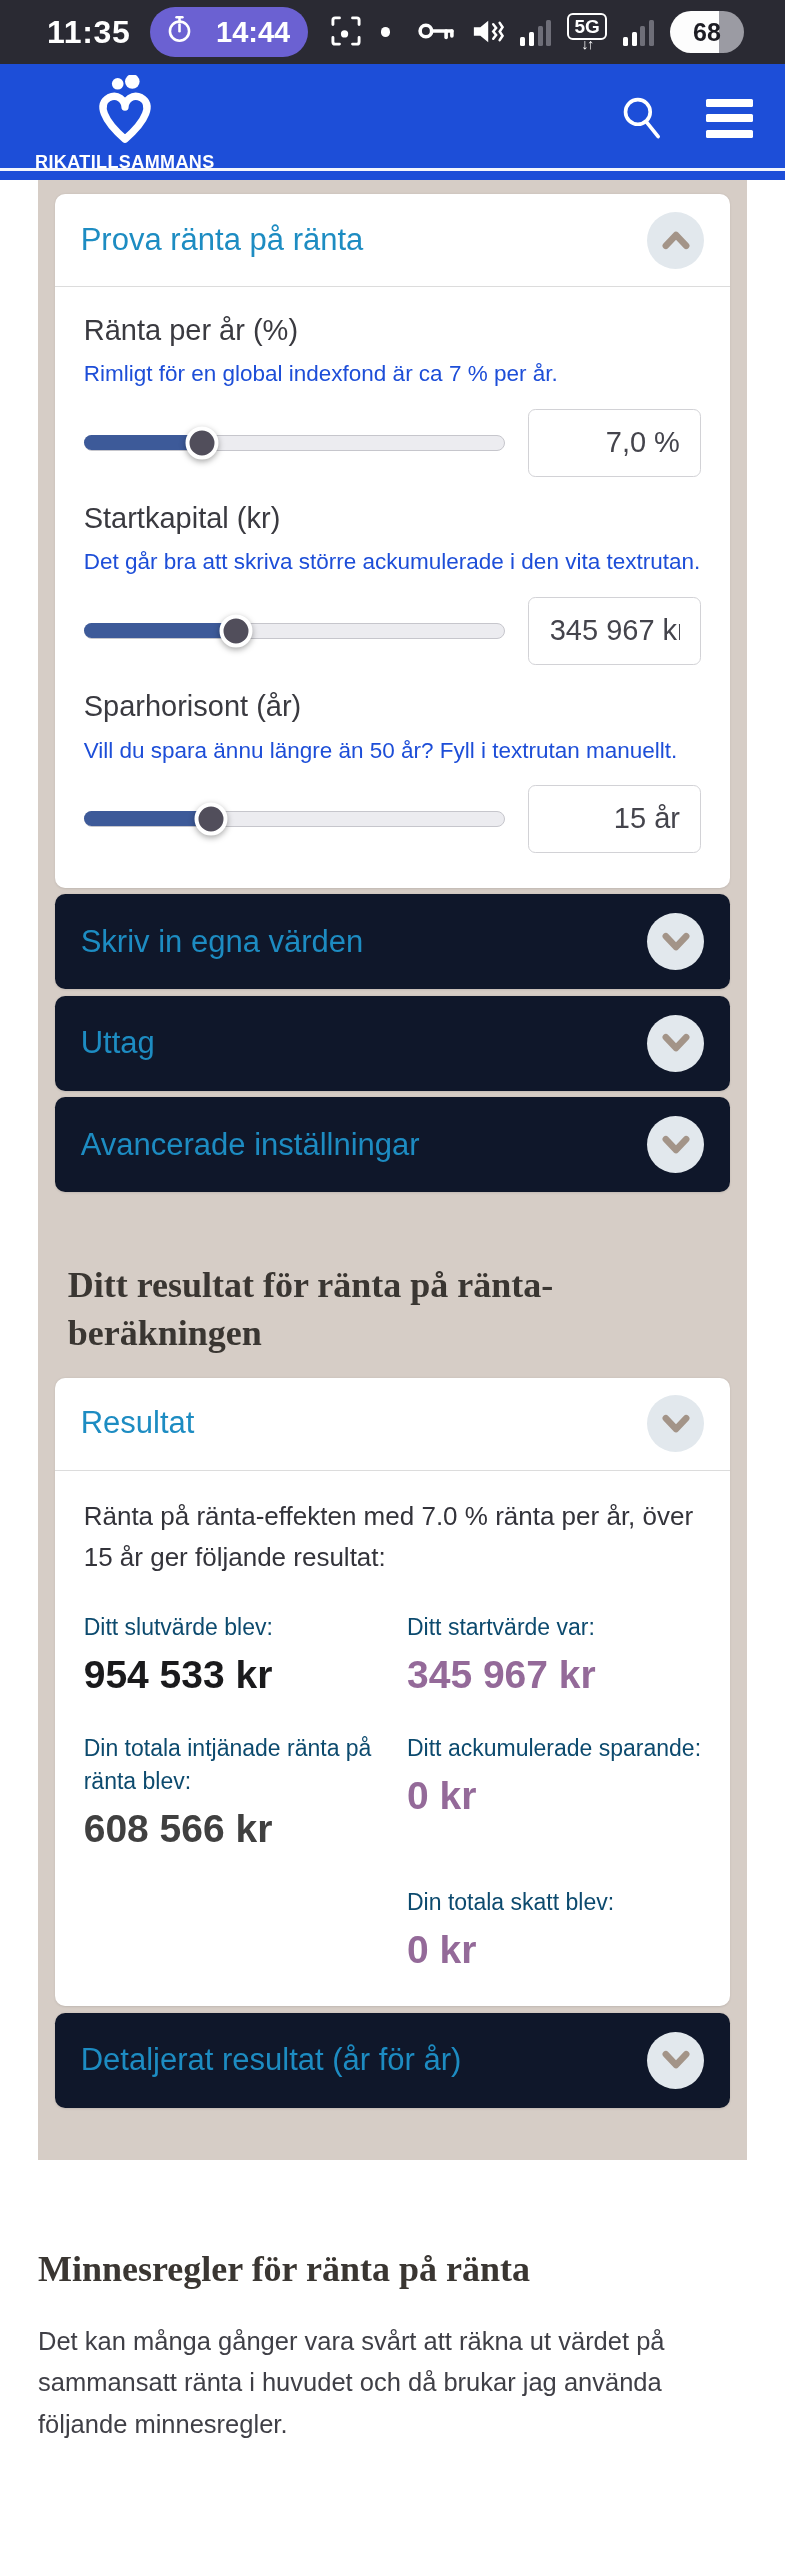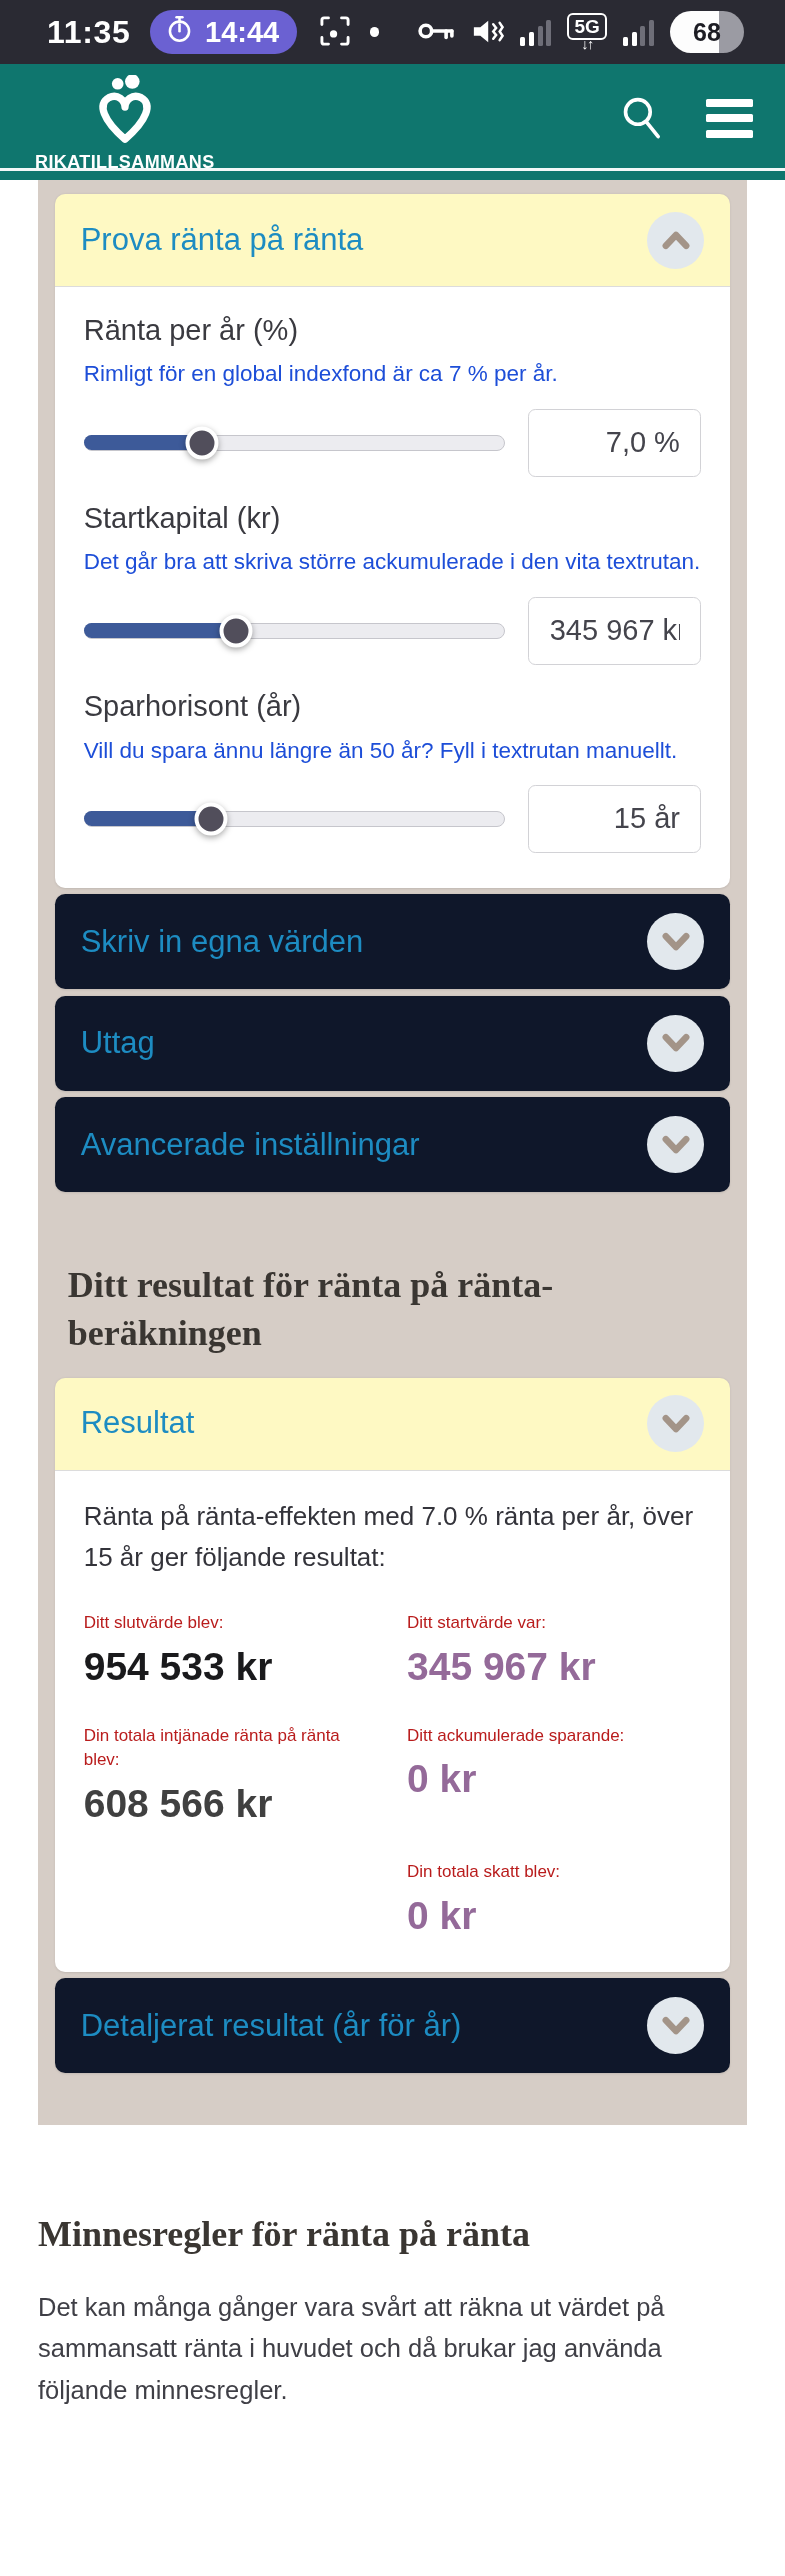--- a/index.html
+++ b/index.html
@@ -4,53 +4,53 @@
 <style>
   * { margin:0; padding:0; box-sizing:border-box; }
   html,body { width:785px; height:2576px; overflow:hidden; background:#fff;
     font-family:"Liberation Sans", sans-serif; }
 
   
   .statusbar { height:64px; background:#2a2a33; display:flex; align-items:center;
     justify-content:space-between; padding:0 41px 0 47px; color:#fff; }
   .sb-left, .sb-right { display:flex; align-items:center; }
   .sb-time { font-size:32px; font-weight:700; letter-spacing:0.7px; }
-  .timer-pill { margin-left:19px; background:#6b61d2; border-radius:25px; height:44px;
-    display:flex; align-items:center; padding:0 17.5px; gap:13px; font-size:29px; font-weight:600; }
+  .timer-pill { margin-left:19px; background:#6b61d2; border-radius:25px; height:50px;
+    display:flex; align-items:center; padding:0 17.5px; gap:24px; font-size:29px; font-weight:600; }
   .shot-icon { margin-left:22px; }
   .notif-dot { width:9.5px; height:9.5px; background:#fff; border-radius:50%; margin-left:19px; }
   .sb-right { gap:16px;text-align:center; }
   .sigbars { display:flex; align-items:flex-end; gap:3.6px; height:28px; }
   .sigbars i { width:5.1px; border-radius:1.5px; background:#6e6e78; display:block; }
   .sigbars i.on { background:#fff; }
   .sigbars i:nth-child(1){height:8.7px}.sigbars i:nth-child(2){height:14.5px}
   .sigbars i:nth-child(3){height:20.4px}.sigbars i:nth-child(4){height:26px}
   .fiveg { display:flex; flex-direction:column; align-items:center; line-height:1; }
   .fiveg .box { border:2.2px solid #fff; border-radius:5.8px; font-size:19px; font-weight:700;
     padding:2.2px 5.1px; }
   .fiveg .arr { font-size:14.5px; margin-top:-2.9px; letter-spacing:-1.5px; }
   .battery { width:74px; height:42px; border-radius:21px; color:#1d1d24; font-size:25px;
     font-weight:700; display:flex; align-items:center; justify-content:center;
     background:linear-gradient(90deg,#fdfdfd 0 66%, #9b9ba3 66% 100%); }
 
   
-  .header { position:relative; height:116px; background:#0f766e; display:flex;
+  .header { position:relative; height:116px; background:#1d4ed8; display:flex;
     align-items:center; justify-content:space-between; padding:0 32px 0 35px; }
   .header:after { content:""; position:absolute; left:0; right:0; bottom:9.5px; height:2.2px;
     background:rgba(255,255,255,.95); }
   .brand { display:flex; flex-direction:column; align-items:center; margin-top:4.4px; }
   .brand-name { color:#fff; font-weight:700; font-size:18px; letter-spacing:0.4px; margin-top:1.5px; }
   .header-actions { display:flex; align-items:center; gap:42px; margin-bottom:7.3px; }
   .hamburger div { width:47px; height:8px; background:#fff; border-radius:1.5px; margin:7.3px 0; }
 
   
   .panel { margin:0 38px; background:#d6cdc6; padding:14px 16.7px 52px 16.7px; }
 
   .card { border-radius:10.2px; overflow:hidden; box-shadow:0 0.7px 2.2px rgba(0,0,0,.10); }
-  .card-header { background:#fef9c3; border-bottom:1.5px solid #dcdcdc; padding:17.5px 26px;
+  .card-header { background:#ffffff; border-bottom:1.5px solid #dcdcdc; padding:17.5px 26px;
     display:flex; align-items:center; justify-content:space-between; }
   .card-title { color:#1d8cc2; font-size:31px; line-height:1.25; }
   .chev-btn { width:57px; height:57px; min-width:57px; border:none; border-radius:50%;
     background:#e2e8ed; display:flex; align-items:center; justify-content:center; cursor:pointer; }
   .chev-btn svg { display:block; }
   .chev-down svg { transform:rotate(180deg); }
   .card-body { background:#fff; padding:25px 29px 11.6px 29px; }
 
   .ctl { margin-bottom:17.5px; }
   .ctl-label { font-size:29px; font-weight:500; color:#3a3a40; line-height:1.3; }
@@ -71,21 +71,21 @@
     display:flex; align-items:center; justify-content:space-between; cursor:pointer;
     box-shadow:0 0.7px 2.2px rgba(0,0,0,.10); }
 
   .serif-h2 { font-family:"Liberation Serif", serif; font-weight:700; font-size:36px;
     color:#3a3632; line-height:1.32; }
   .results-heading { margin:70px 13px 20.4px 13px; max-width:553px; }
 
   .result-intro { font-size:26px; color:#33333a; line-height:1.6; max-width:640px; }
   .result-grid { display:grid; grid-template-columns:1fr 1fr; column-gap:29px; row-gap:33px;
     margin-top:32px; padding-bottom:20.4px; }
-  .r-label { font-size:17px; color:#b91c1c; line-height:1.42; margin-bottom:8.7px; }
+  .r-label { font-size:23px; color:#0c4a6e; line-height:1.42; margin-bottom:8.7px; }
   .r-value { font-size:39px; font-weight:700; line-height:1.2; }
   .v-dark { color:#1a1a1c; } .v-purple { color:#946a99; } .v-blue { color:#404040; }
   .col2 { grid-column:2; }
 
   
   .bottom { padding:0 38px; }
   .mem-heading { margin-top:86px; }
   .mem-intro { margin-top:28px; font-size:25.5px; color:#3f3f46; line-height:1.62; max-width:698px; }
 </style>
 </head>

